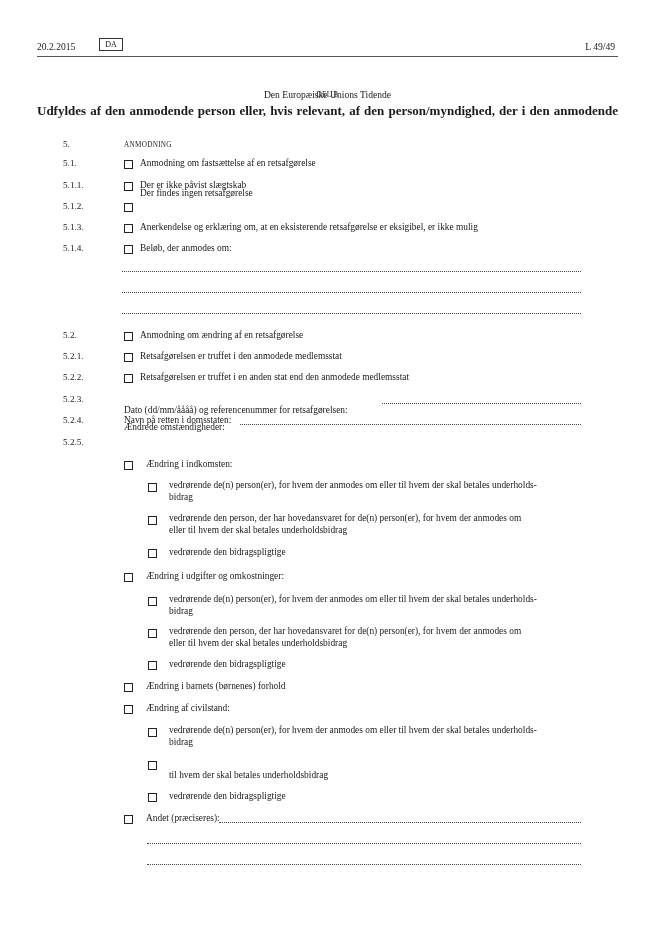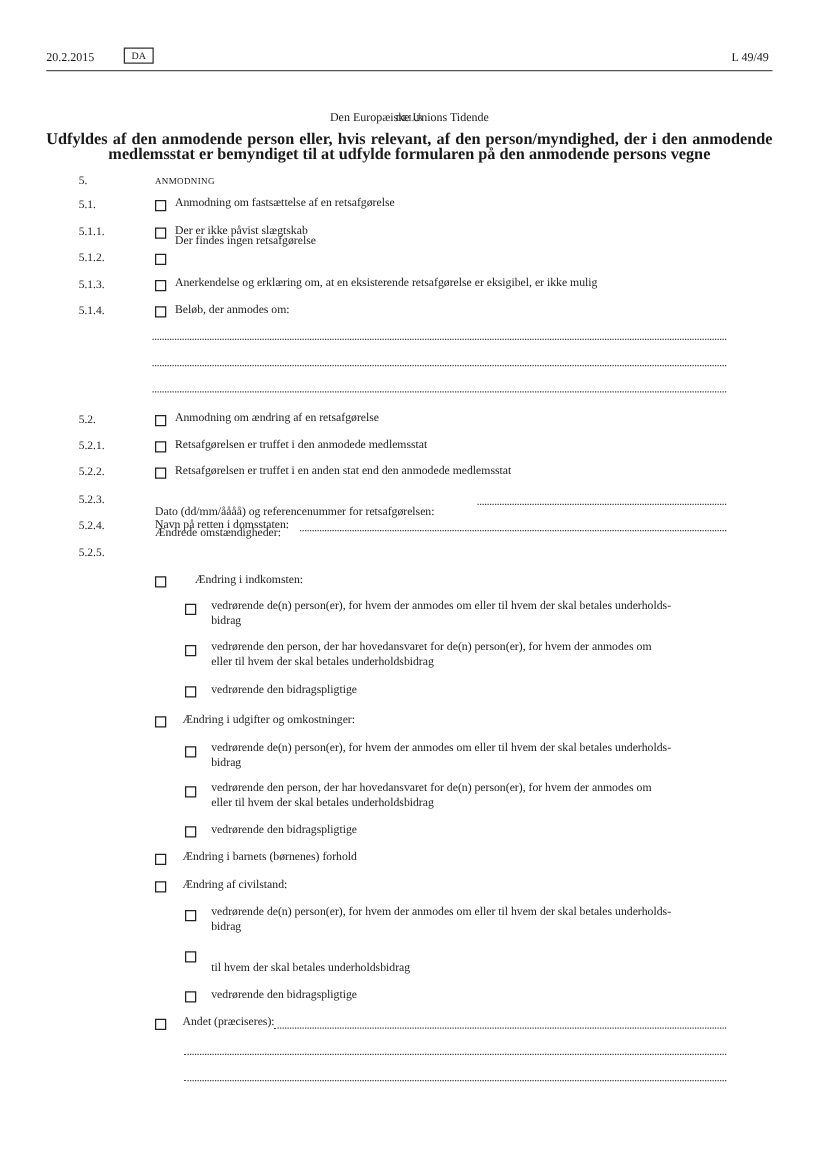--- a/index.html
+++ b/index.html
@@ -35,21 +35,20 @@
 
 <div class="abs hdr-date">20.2.2015</div>
 <div class="abs hdr-lang">DA</div>
 <div class="abs hdr-title">Den Europæiske Unions Tidende</div>
 <div class="abs hdr-page">L 49/49</div>
 <div class="abs hdr-rule"></div>
 
 <div class="abs part">DEL B</div>
 <div class="abs heading">
   <span class="l1">Udfyldes af den anmodende person eller, hvis relevant, af den person/myndighed, der i den anmodende</span>
-  <span class="l2">medlemsstat er bemyndiget til at udfylde formularen på den anmodende persons vegne</span>
 </div>
 
 <div class="abs num" style="left:63px;top:139px">5.</div>
 <div class="abs smallcaps" style="left:124px;top:141px">ANMODNING</div>
 
 <div class="abs num" style="left:63px;top:158px">5.1.</div>
 <div class="cb" style="left:124px;top:160px"></div>
 <div class="abs txt" style="left:140px;top:158px">Anmodning om fastsættelse af en retsafgørelse</div>
 
 <div class="abs num" style="left:63px;top:180px">5.1.1.</div>
@@ -89,21 +88,21 @@
 <div class="dots" style="left:382px;top:403px;width:199px"></div>
 
 <div class="abs num" style="left:63px;top:415px">5.2.4.</div>
 <div class="abs txt" style="left:124px;top:415px">Navn på retten i domsstaten:</div>
 <div class="dots" style="left:240px;top:424px;width:341px"></div>
 
 <div class="abs num" style="left:63px;top:437px">5.2.5.</div>
 <div class="abs txt" style="left:124px;top:422px">Ændrede omstændigheder:</div>
 
 <div class="cb" style="left:124px;top:461px"></div>
-<div class="abs txt" style="left:156px;top:459px">Ændring i indkomsten:</div>
+<div class="abs txt" style="left:146px;top:459px">Ændring i indkomsten:</div>
 
 <div class="cb" style="left:148px;top:483px"></div>
 <div class="abs txt wrap" style="left:169px;top:480px;width:412px"><span>vedrørende de(n) person(er), for hvem der anmodes om eller til hvem der skal betales underholds-</span><br><span>bidrag</span></div>
 
 <div class="cb" style="left:148px;top:516px"></div>
 <div class="abs txt wrap" style="left:169px;top:513px;width:412px"><span>vedrørende den person, der har hovedansvaret for de(n) person(er), for hvem der anmodes om</span><br><span>eller til hvem der skal betales underholdsbidrag</span></div>
 
 <div class="cb" style="left:148px;top:549px"></div>
 <div class="abs txt" style="left:169px;top:547px">vedrørende den bidragspligtige</div>
 

